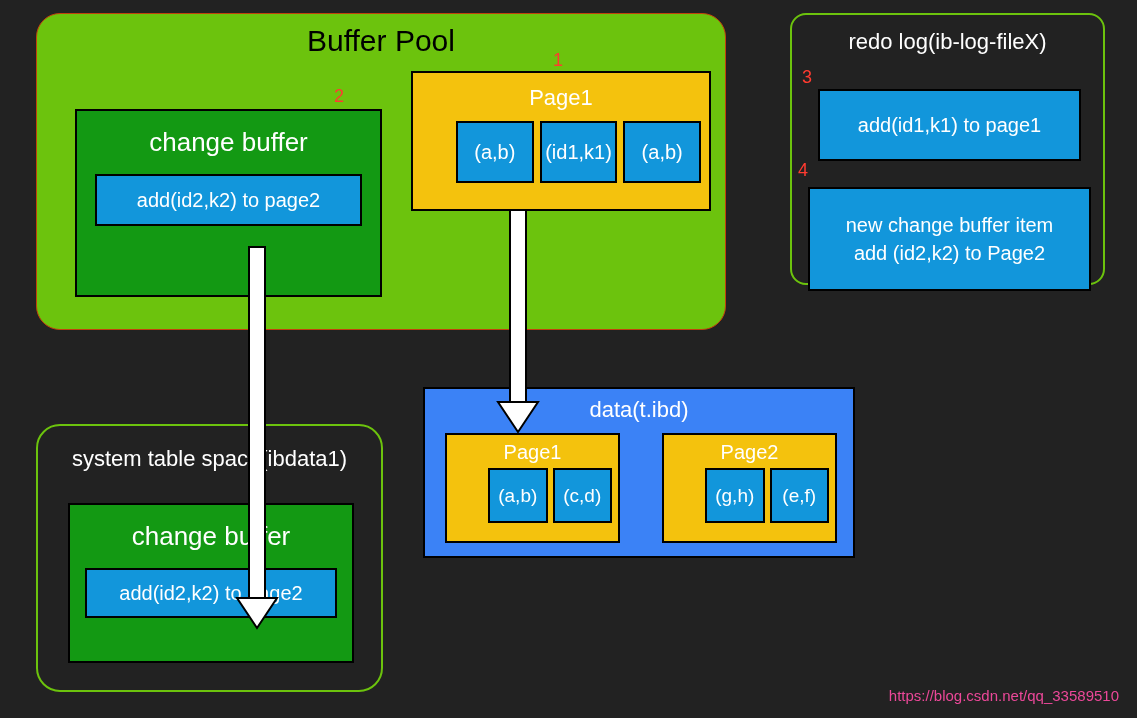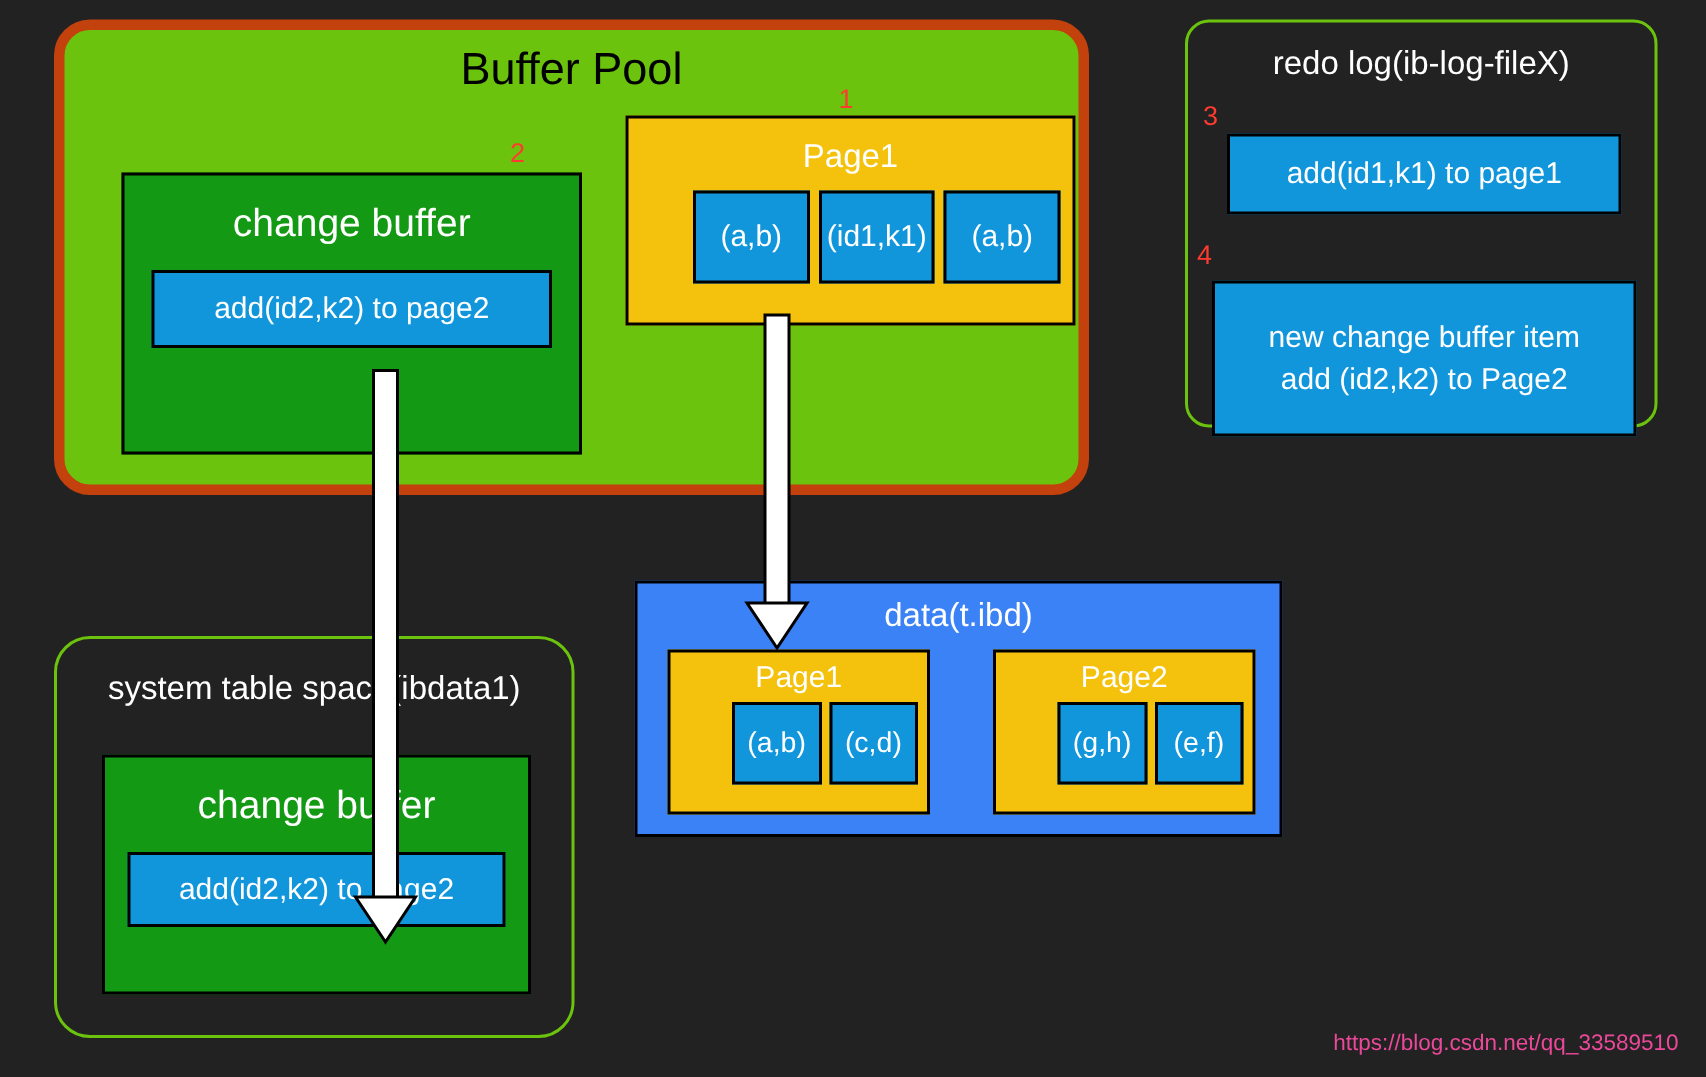--- a/index.html
+++ b/index.html
@@ -13,21 +13,21 @@
     overflow: hidden;
   }
   .box {
     position: absolute;
     border-radius: 24px;
   }
   .buffer-pool {
     left: 36px; top: 13px;
     width: 690px; height: 317px;
     background: #6cc30d;
-    border: 7px solid #c2410c;
+    border: 1px solid #c2410c;
   }
   .buffer-pool-title {
     position: absolute;
     top: 10px; left: 0; right: 0;
     text-align: center;
     font-size: 30px;
     color: #000;
   }
   .redo-log {
     left: 790px; top: 13px;
@@ -102,21 +102,21 @@
   .cb2 .blue-bar { margin: 0 15px; height: 50px; }
   .data-page { width: 175px; height: 110px; top: 44px; }
   .dp1 { left: 20px; }
   .dp2 { left: 237px; }
   .data-page .page-title { padding: 6px 0 4px 0; font-size: 20px; }
   .data-page .cells { padding: 0 6px 6px 6px; gap: 5px; }
   .data-page .cell { height: 55px; font-size: 19px; }
   .redo-entry1 {
     position: absolute;
     left: 26px; top: 74px;
-    width: 263px; height: 54px;
+    width: 263px; height: 72px;
   }
   .redo-entry2 {
     position: absolute;
     left: 16px; top: 172px;
     width: 283px; height: 104px;
     flex-direction: column;
     line-height: 1.4;
   }
   .red-num {
     position: absolute;

